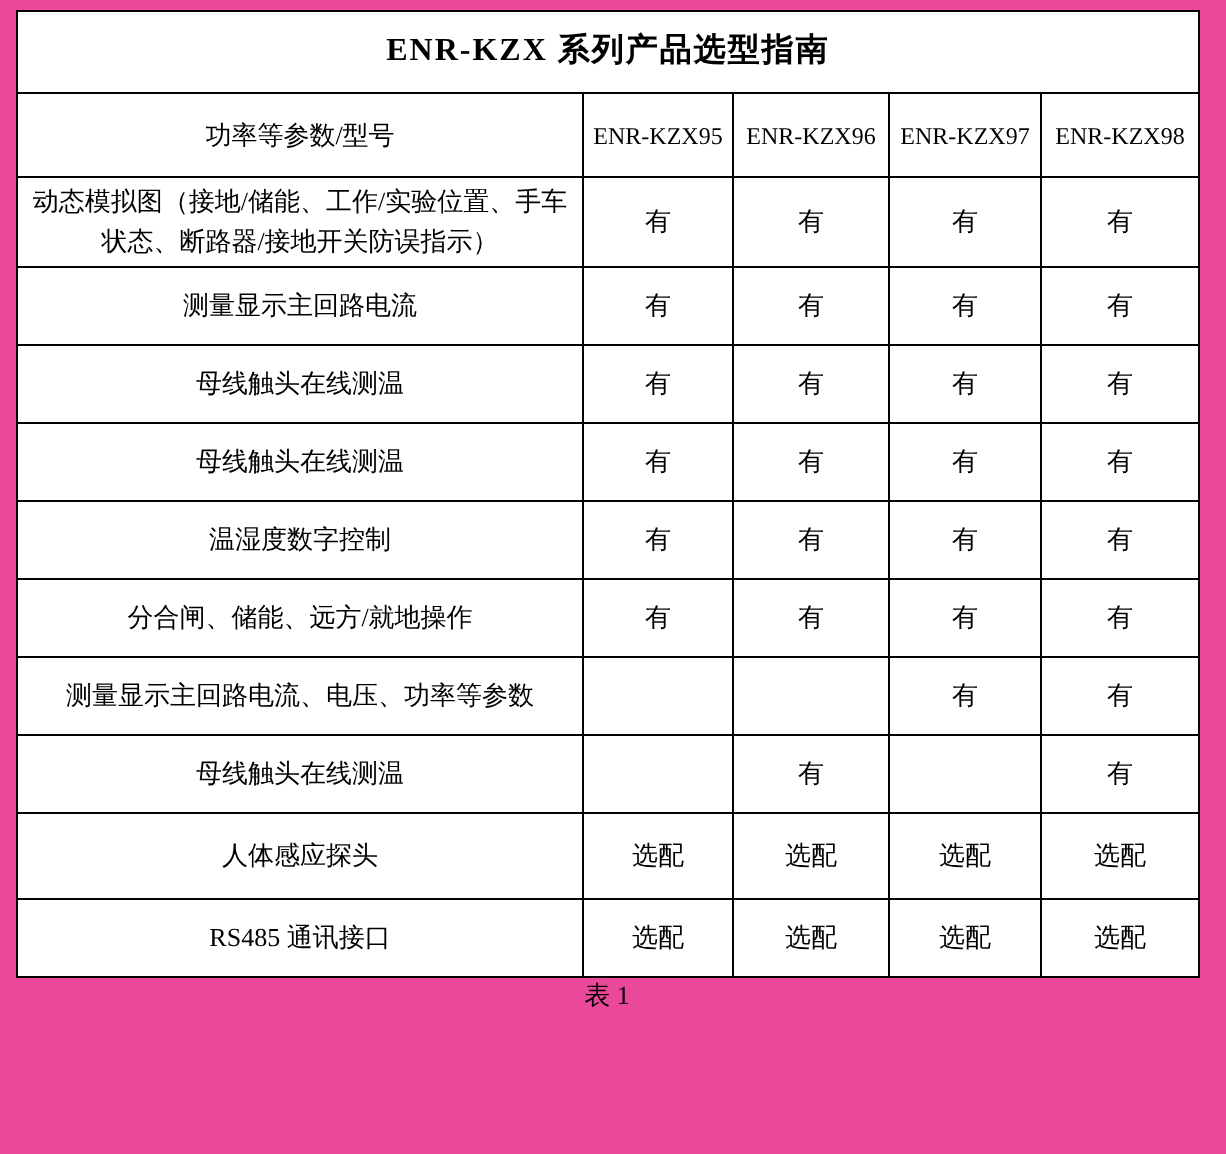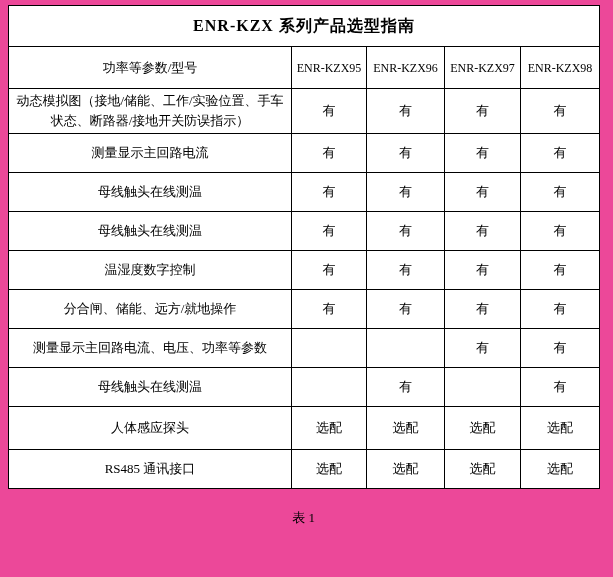--- a/index.html
+++ b/index.html
@@ -44,21 +44,21 @@
     letter-spacing: 1px;
   }
   tr.header-row { height: 42px; }
   tr.header-row th.model-cell { font-size: 12px; }
   tbody.data-body tr { height: 39px; }
   tbody.data-body tr:nth-child(1) { height: 45px; margin-top: 28px; }
   tbody.data-body tr:nth-child(9) { height: 43px; border-radius: 18px; }
   tbody.data-body tr:nth-child(11) { height: 57px; }
   .table-caption {
     width: 591px;
-    margin-top: 20px;
+    margin-top: 0;
     text-align: center;
     font-size: 13px;
   }
 </style>
 </head>
 <body>
 
 <div class="page">
   <table class="spec-table">
     <colgroup>

